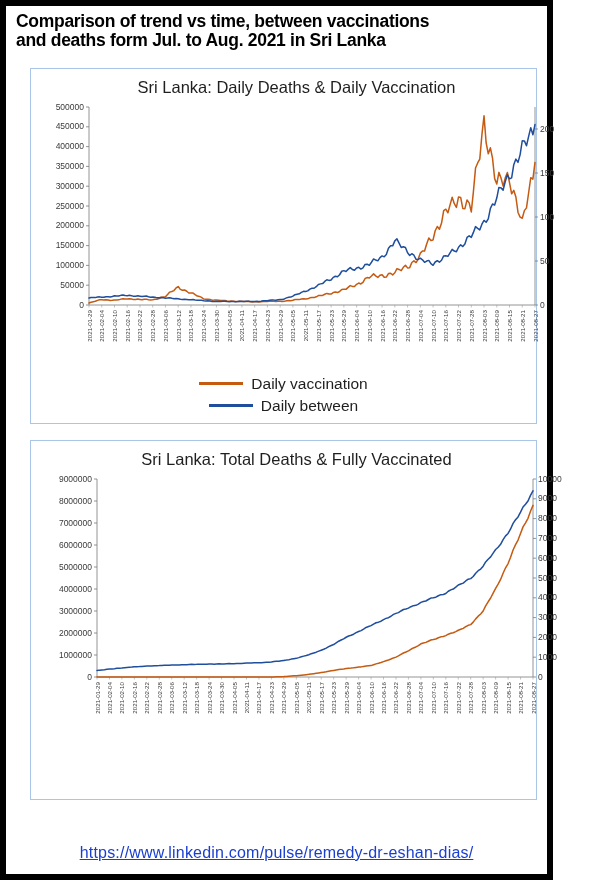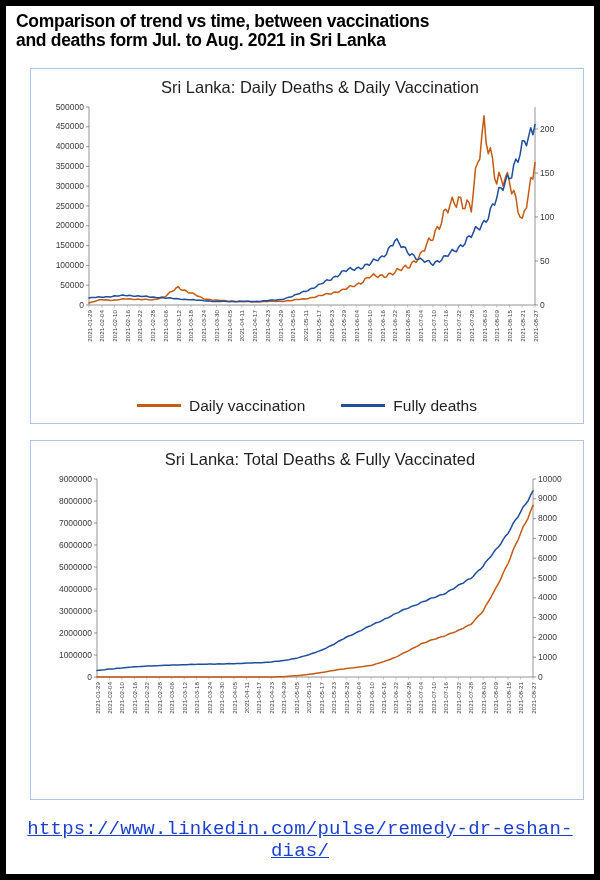--- a/index.html
+++ b/index.html
@@ -8,21 +8,21 @@
   }
   body {
     width: 600px;
     height: 880px;
     background: #ffffff;
     font-family: "Liberation Sans", sans-serif;
     overflow: hidden;
   }
   #page {
     position: relative;
-    width: 600px;
+    width: 553px;
     height: 880px;
     box-sizing: border-box;
     border: 6px solid #000000;
     background: #ffffff;
   }
   .title-block {
     padding: 6px 8px 2px 10px;
   }
   .title-line {
     font-size: 17.5px;
@@ -53,25 +53,26 @@
   .plot-wrap {
     position: relative;
     width: 100%;
   }
   .plot-svg {
     display: block;
   }
   .legend {
     display: flex;
     justify-content: center;
-    align-items: flex-end;
-    gap: 12px;
+    align-items: center;
+    gap: 4px;
     position: absolute;
     left: 0;
     right: 0;
+    flex-direction: column;
   }
   .legend-item {
     display: flex;
     align-items: center;
     gap: 8px;
     padding: 0 12px;
   }
   .legend-swatch {
     display: inline-block;
     width: 44px;
@@ -82,22 +83,22 @@
     color: #1f1f1f;
   }
   .link-wrap {
     position: absolute;
     left: 0;
     right: 0;
     bottom: 12px;
     text-align: center;
   }
   .link {
-    font-family: Liberation Mono, monospace;
-    font-size: 19px;
+    font-family: Liberation Sans, sans-serif;
+    font-size: 16px;
     color: #1a3fcf;
     text-decoration: underline;
     letter-spacing: 0.2px;
   }
   .tick-lbl {
     font-size: 6.2px;
     fill: #3a3a3a;
     font-family: "Liberation Sans", sans-serif;
   }
   .axis-lbl {
@@ -231,21 +232,21 @@
           <polyline points="58.00,200.96 60.12,200.41 62.25,200.57 64.37,200.60 66.50,200.03 68.62,199.86 70.74,200.32 72.87,200.26 74.99,199.70 77.11,199.73 79.24,200.04 81.36,199.51 83.49,198.81 85.61,198.95 87.73,199.05 89.86,198.36 91.98,198.05 94.10,198.59 96.23,198.65 98.35,198.32 100.48,198.65 102.60,199.37 104.72,199.22 106.85,198.78 108.97,199.15 111.10,199.56 113.22,199.19 115.34,199.08 117.47,199.77 119.59,200.14 121.71,199.90 123.84,200.16 125.96,200.84 128.09,200.86 130.21,200.53 132.33,200.82 134.46,201.21 136.58,200.95 138.70,200.79 140.83,201.31 142.95,201.66 145.08,201.50 147.20,201.69 149.32,202.30 151.45,202.43 153.57,202.22 155.70,202.46 157.82,202.83 159.94,202.69 162.07,202.54 164.19,202.91 166.31,203.23 168.44,203.14 170.56,203.27 172.69,203.76 174.81,203.96 176.93,203.87 179.06,204.07 181.18,204.40 183.30,204.38 185.43,204.30 187.55,204.41 189.68,204.53 191.80,204.35 193.92,204.29 196.05,204.55 198.17,204.64 200.30,204.45 202.42,204.49 204.54,204.70 206.67,204.59 208.79,204.34 210.91,204.42 213.04,204.55 215.16,204.36 217.29,204.25 219.41,204.48 221.53,204.60 223.66,204.44 225.78,204.31 227.90,204.42 230.03,204.22 232.15,203.79 234.28,203.70 236.40,203.72 238.52,203.34 240.65,202.98 242.77,203.09 244.90,203.14 247.02,202.77 249.14,202.62 251.27,202.45 253.39,201.90 255.51,200.87 257.64,200.33 259.76,200.10 261.89,199.12 264.01,197.67 266.13,197.19 268.26,196.77 270.38,195.36 272.50,194.35 274.63,194.50 276.75,193.89 278.88,192.09 281.00,191.27 283.12,191.25 285.25,189.68 287.37,187.49 289.50,186.88 291.62,186.60 293.74,184.44 295.87,182.77 297.99,183.39 300.11,183.01 302.24,180.40 304.36,179.24 306.49,179.74 308.61,177.74 310.73,174.24 312.86,173.63 314.98,174.48 317.10,172.37 319.23,170.65 321.35,172.43 323.48,173.29 325.60,170.95 327.72,170.27 329.85,172.07 331.97,170.95 334.10,167.47 336.22,167.18 338.34,168.33 340.47,165.22 342.59,161.93 344.71,163.06 346.84,163.85 348.96,160.57 351.09,158.92 353.21,159.86 355.33,157.55 357.46,151.20 359.58,148.67 361.70,148.86 363.83,143.87 365.95,141.80 368.08,146.06 370.20,150.52 372.32,149.70 374.45,150.46 376.57,155.85 378.70,158.43 380.82,156.73 382.94,158.23 385.07,162.29 387.19,162.40 389.31,161.18 391.44,162.82 393.56,165.34 395.69,164.02 397.81,163.40 399.93,166.71 402.06,168.33 404.18,165.01 406.30,163.74 408.43,165.21 410.55,163.21 412.68,158.89 414.80,158.75 416.92,159.39 419.05,155.81 421.17,152.32 423.30,154.05 425.42,154.76 427.54,150.23 429.67,147.78 431.79,149.58 433.91,147.09 436.04,140.40 438.16,138.85 440.29,140.35 442.41,135.41 444.53,129.63 446.66,131.31 448.78,132.90 450.90,127.15 453.03,123.44 455.15,125.22 457.28,121.90 459.40,111.33 461.52,106.99 463.65,108.08 465.77,101.03 467.90,90.44 470.02,90.87 472.14,93.13 474.27,84.53 476.39,77.72 478.51,81.94 480.64,80.80 482.76,67.70 484.89,62.10 487.01,65.40 489.13,57.61 491.26,43.75 493.38,43.89 495.50,48.82 497.63,39.37 499.75,30.65 501.88,37.77 504.00,27.60" fill="none" stroke="#1f4e9c" stroke-width="1.5" stroke-linejoin="round" stroke-linecap="round"></polyline>
         </svg>
     </div>
     <div class="legend" style="bottom:8px;">
       <div class="legend-item">
         <span class="legend-swatch" id="sw1a" style="background: rgb(197, 90, 17);"></span>
         <span class="legend-label">Daily vaccination</span>
       </div>
       <div class="legend-item">
         <span class="legend-swatch" id="sw1b" style="background: rgb(31, 78, 156);"></span>
-        <span class="legend-label">Fully deaths</span>
+        <span class="legend-label">Daily between</span>
       </div>
     </div>
   </div>
 
   <div class="chart-card" id="chart2">
     <div class="chart-title">Sri Lanka: Total Deaths &amp; Fully Vaccinated</div>
     <div class="plot-wrap">
       <svg class="plot-svg" id="svg2" width="546" height="272" viewBox="0 0 546 272">
           <line x1="66" y1="10" x2="66" y2="208" stroke="#7a7a7a" stroke-width="0.8"></line>
           <line x1="63" y1="208" x2="66" y2="208" stroke="#7a7a7a" stroke-width="0.8"></line>

